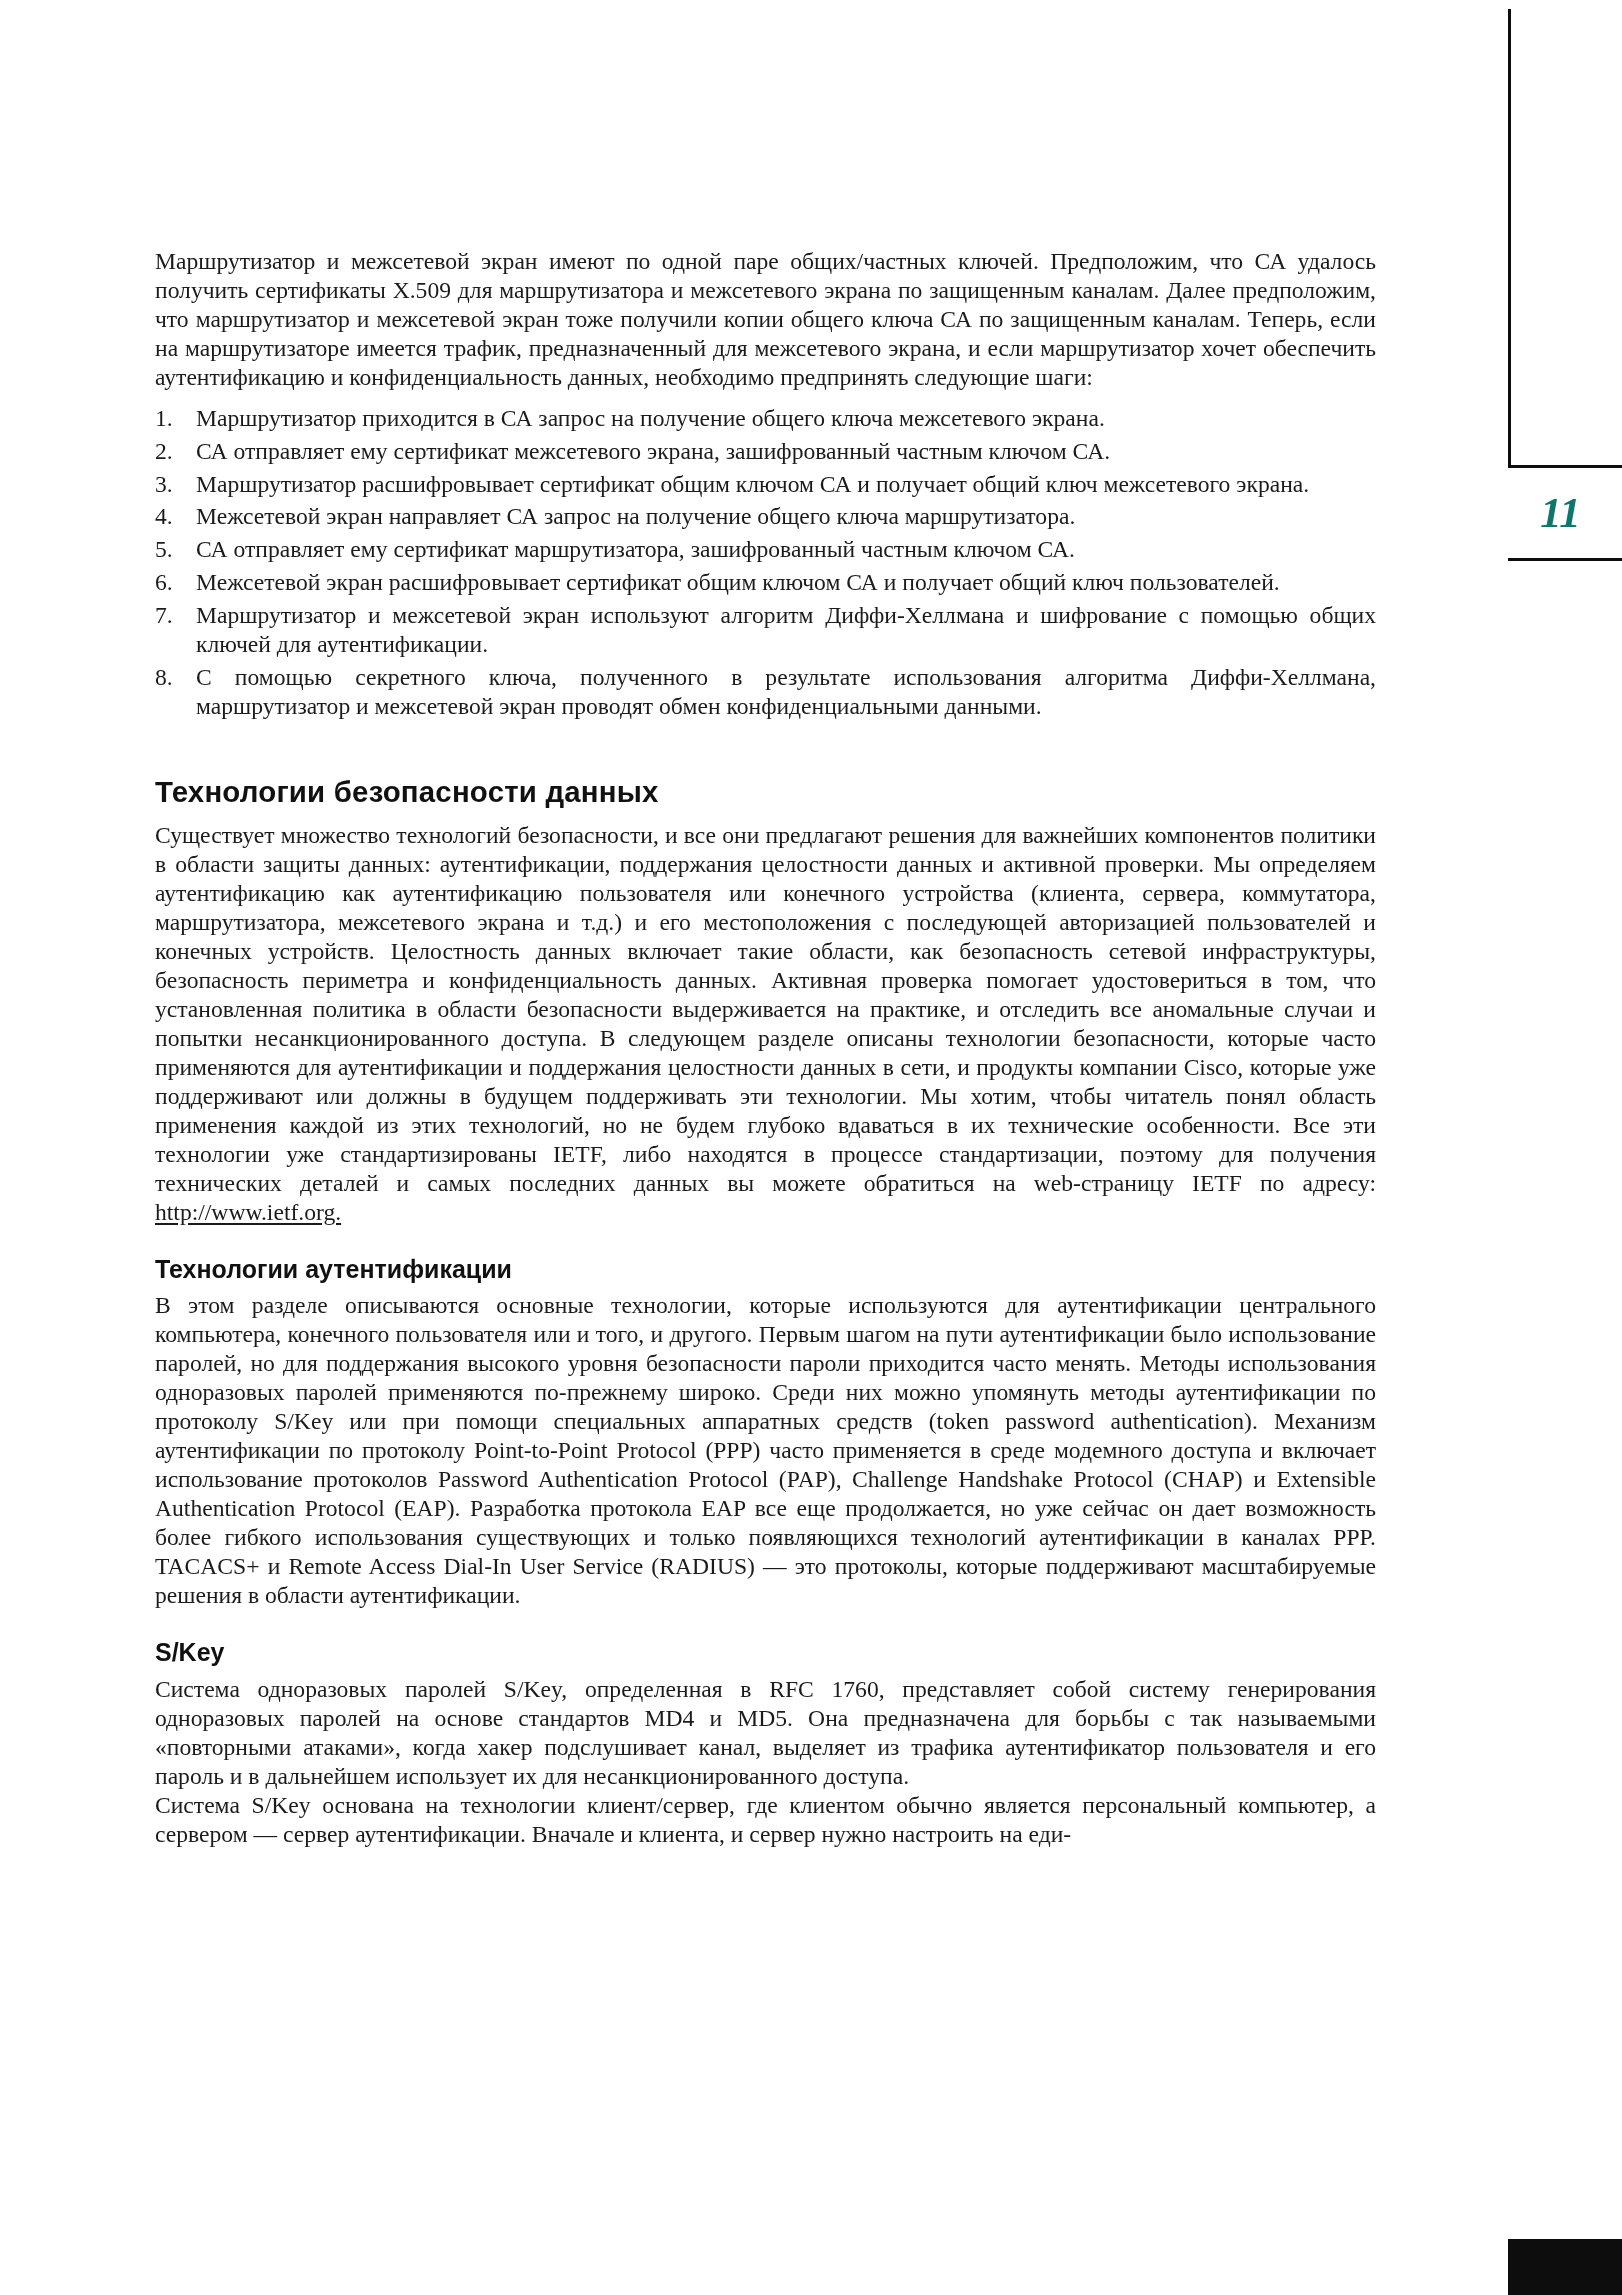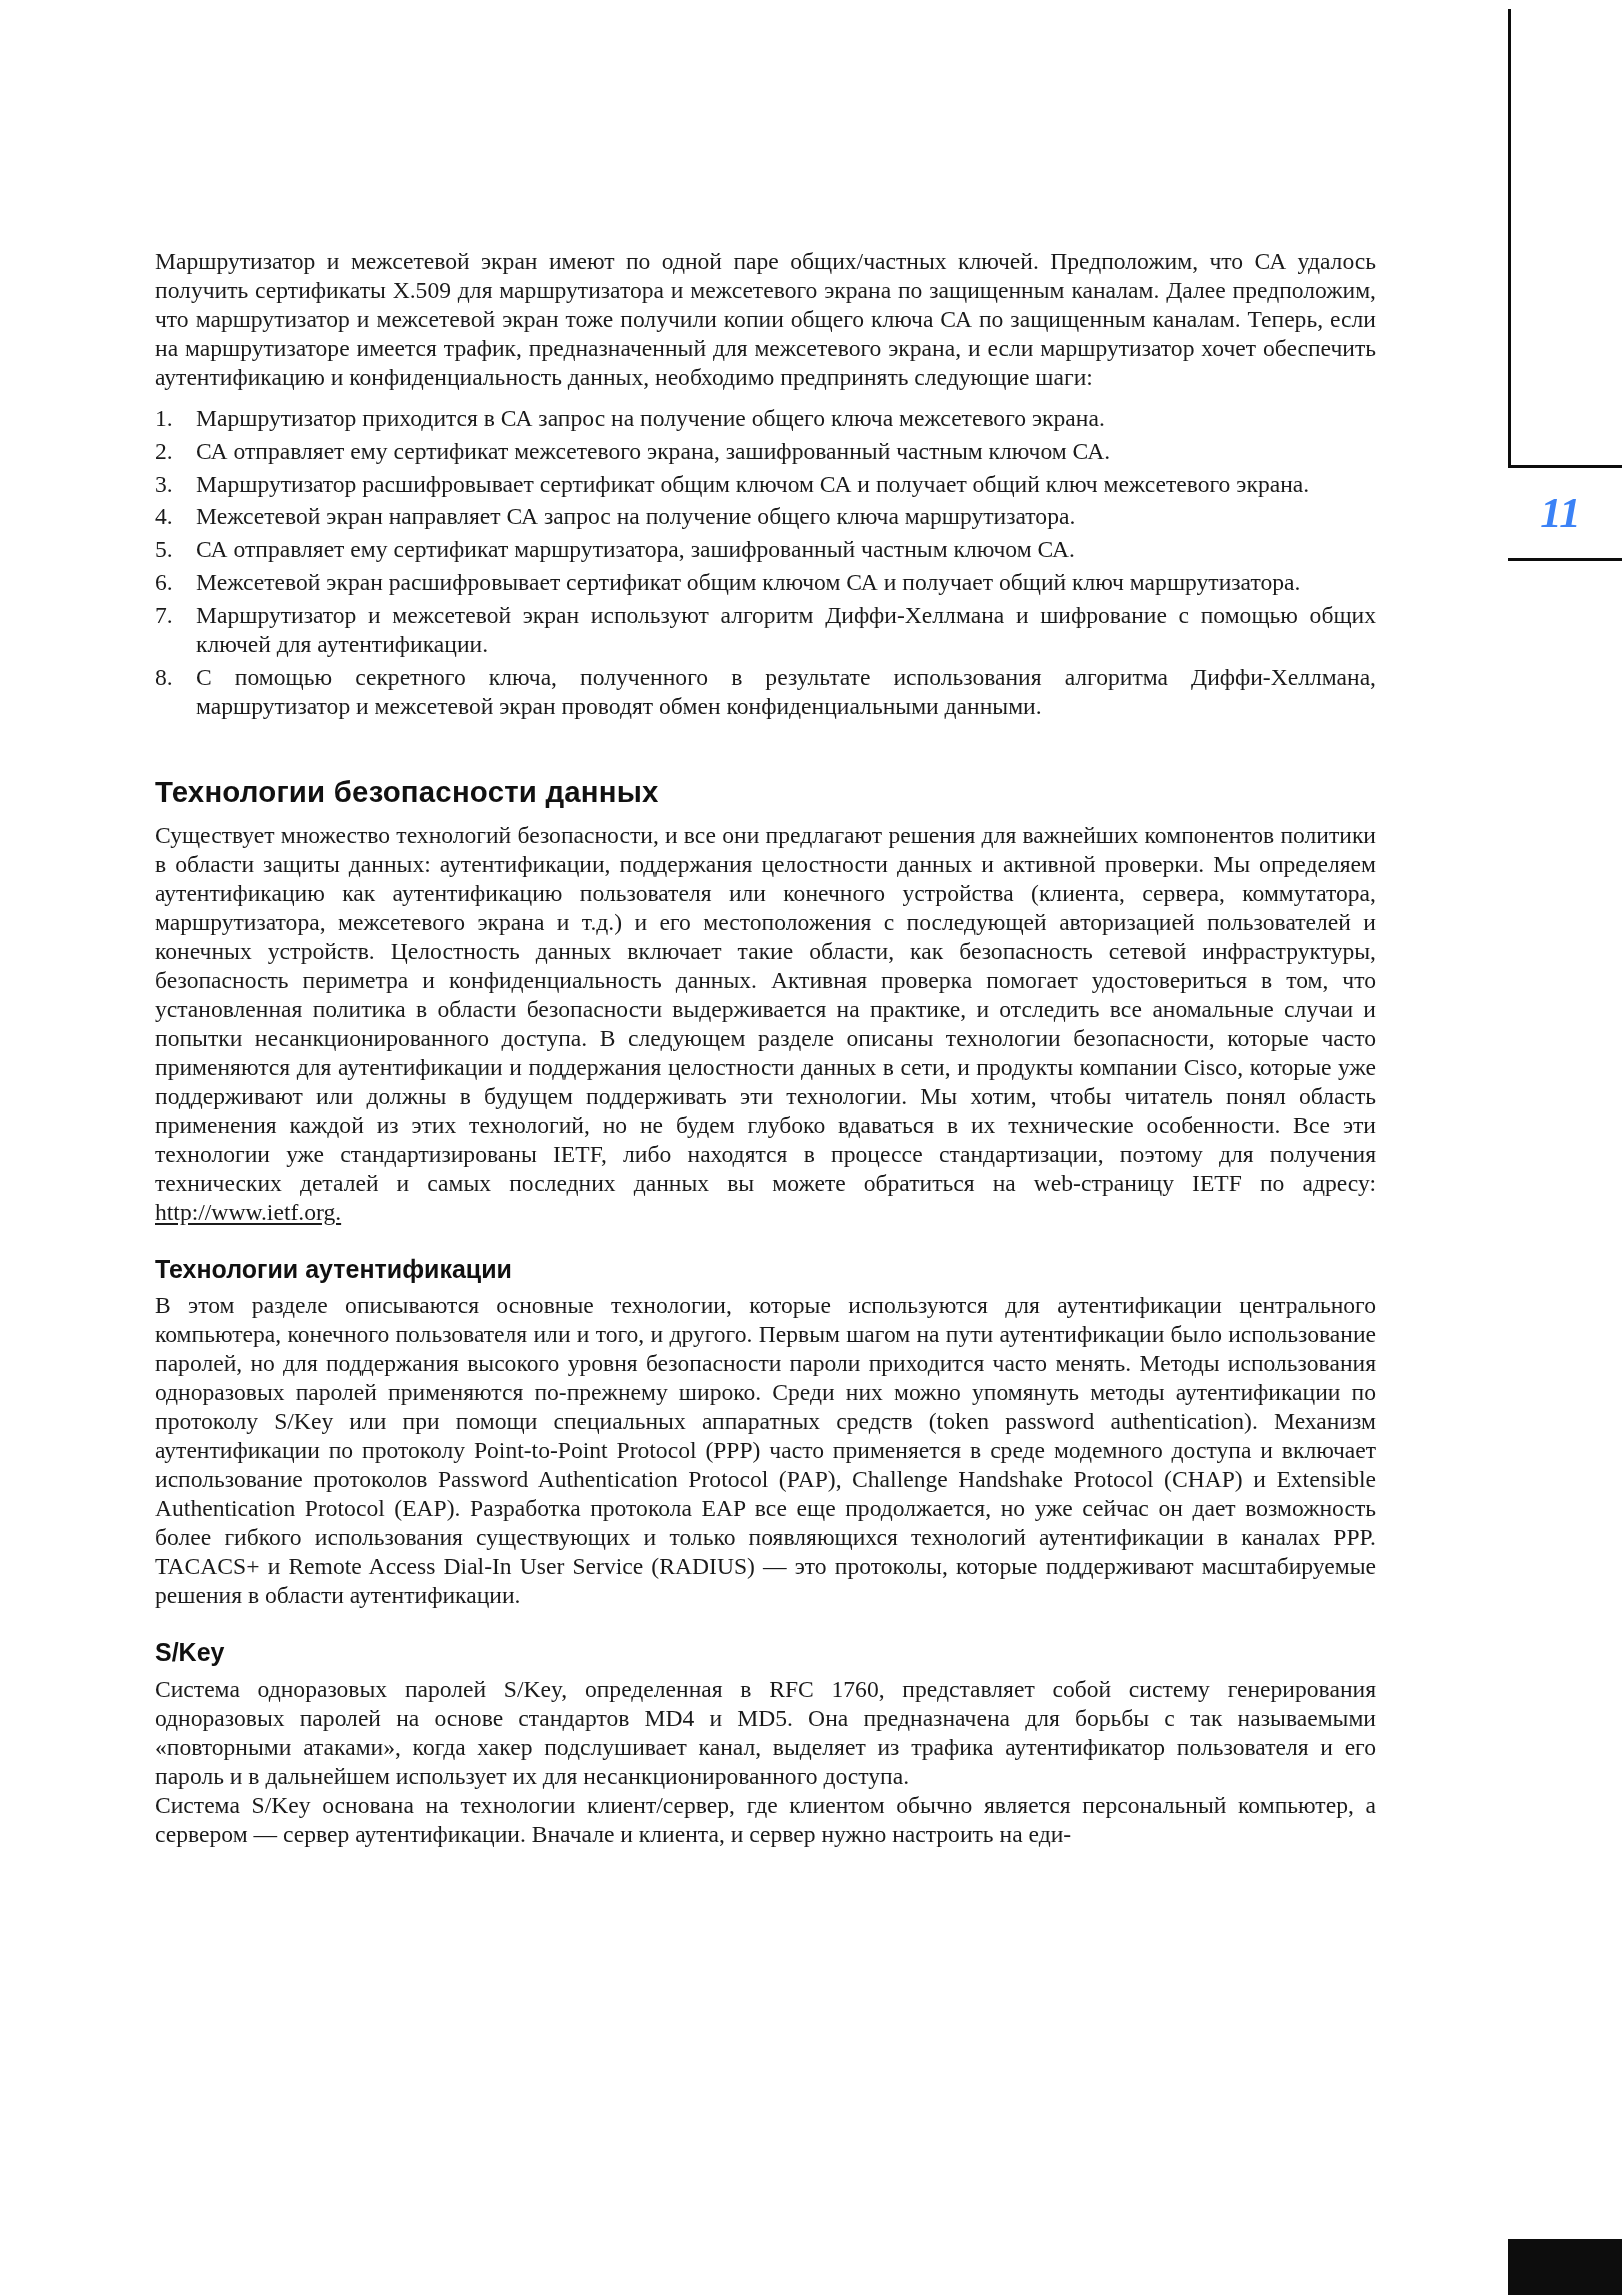--- a/index.html
+++ b/index.html
@@ -86,21 +86,21 @@
     top:467px;
     width:105px;
     height:91px;
     display:flex;
     align-items:center;
     justify-content:center;
     font-family:"Liberation Serif", serif;
     font-style:italic;
     font-weight:bold;
     font-size:43px;
-    color:#3b82f6;
+    color:#0f766e;
   }
   .corner-tab {
     position:absolute;
     left:1508px;
     top:2239px;
     width:115px;
     height:56px;
     background:#0d0d0d;
   }
 </style>
@@ -129,21 +129,21 @@
       <li class="step">
         <span class="step-num">4.</span>
         <span class="step-text">Межсетевой экран направляет СА запрос на получение общего ключа маршрутизатора.</span>
       </li>
       <li class="step">
         <span class="step-num">5.</span>
         <span class="step-text">СА отправляет ему сертификат маршрутизатора, зашифрованный частным ключом СА.</span>
       </li>
       <li class="step">
         <span class="step-num">6.</span>
-        <span class="step-text">Межсетевой экран расшифровывает сертификат общим ключом СА и получает общий ключ маршрутизатора.</span>
+        <span class="step-text">Межсетевой экран расшифровывает сертификат общим ключом СА и получает общий ключ пользователей.</span>
       </li>
       <li class="step">
         <span class="step-num">7.</span>
         <span class="step-text">Маршрутизатор и межсетевой экран используют алгоритм Диффи-Хеллмана и шифрование с помощью общих ключей для аутентификации.</span>
       </li>
       <li class="step">
         <span class="step-num">8.</span>
         <span class="step-text">С помощью секретного ключа, полученного в результате использования алгоритма Диффи-Хеллмана, маршрутизатор и межсетевой экран проводят обмен конфиденциальными данными.</span>
       </li>
     </ol>

